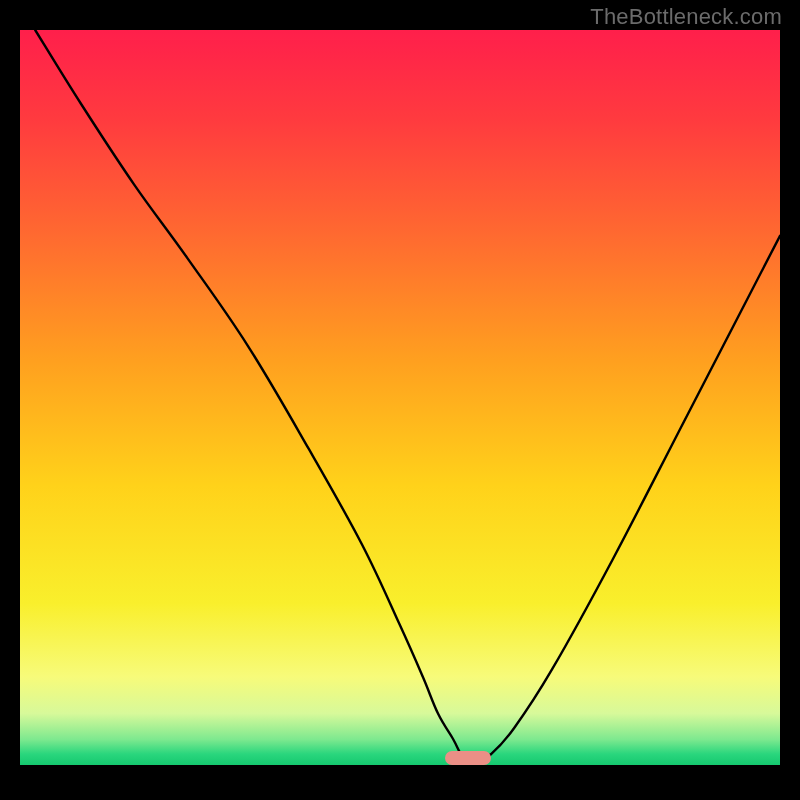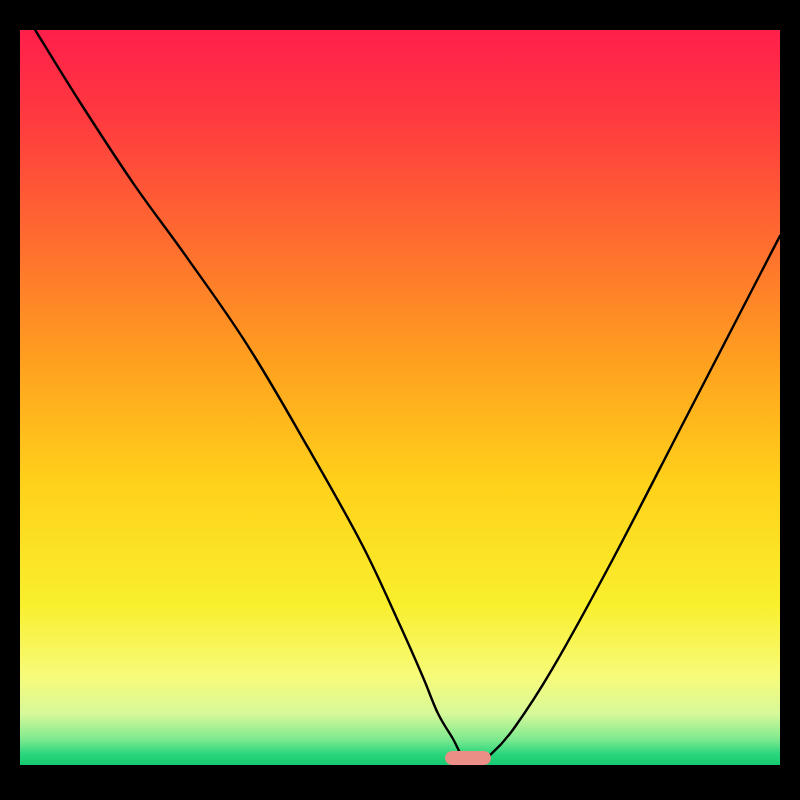--- a/index.html
+++ b/index.html
@@ -45,20 +45,21 @@
     height: 14px;
     background: #eb8f86;
     border-radius: 7px;
   }
 </style>
 </head>
 <body>
 
 <div class="frame">
 
+  <div class="watermark">TheBottleneck.com</div>
 
   <div class="plot-area">
     <svg id="plot-svg" viewBox="0 0 760 735" preserveAspectRatio="none">
       <defs>
         <linearGradient id="bg-grad" x1="0" y1="0" x2="0" y2="1">
             <stop offset="0.00%" stop-color="#ff1f4b"></stop>
             <stop offset="12.00%" stop-color="#ff3a3f"></stop>
             <stop offset="28.00%" stop-color="#ff6a30"></stop>
             <stop offset="45.00%" stop-color="#ffa01f"></stop>
             <stop offset="62.00%" stop-color="#ffd21a"></stop>

